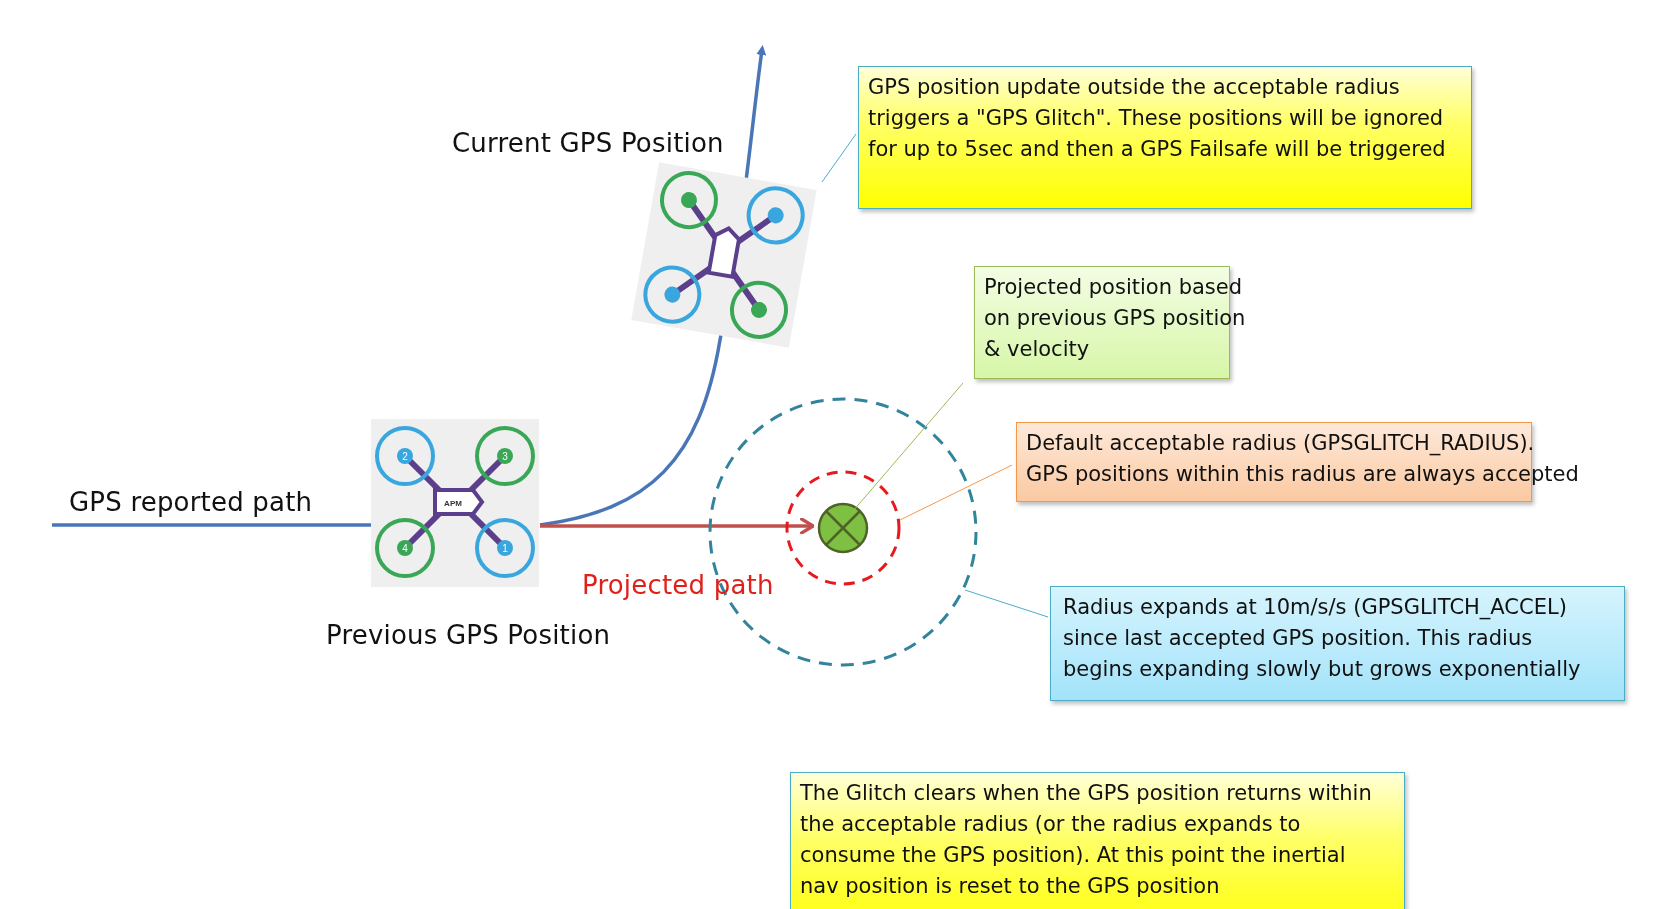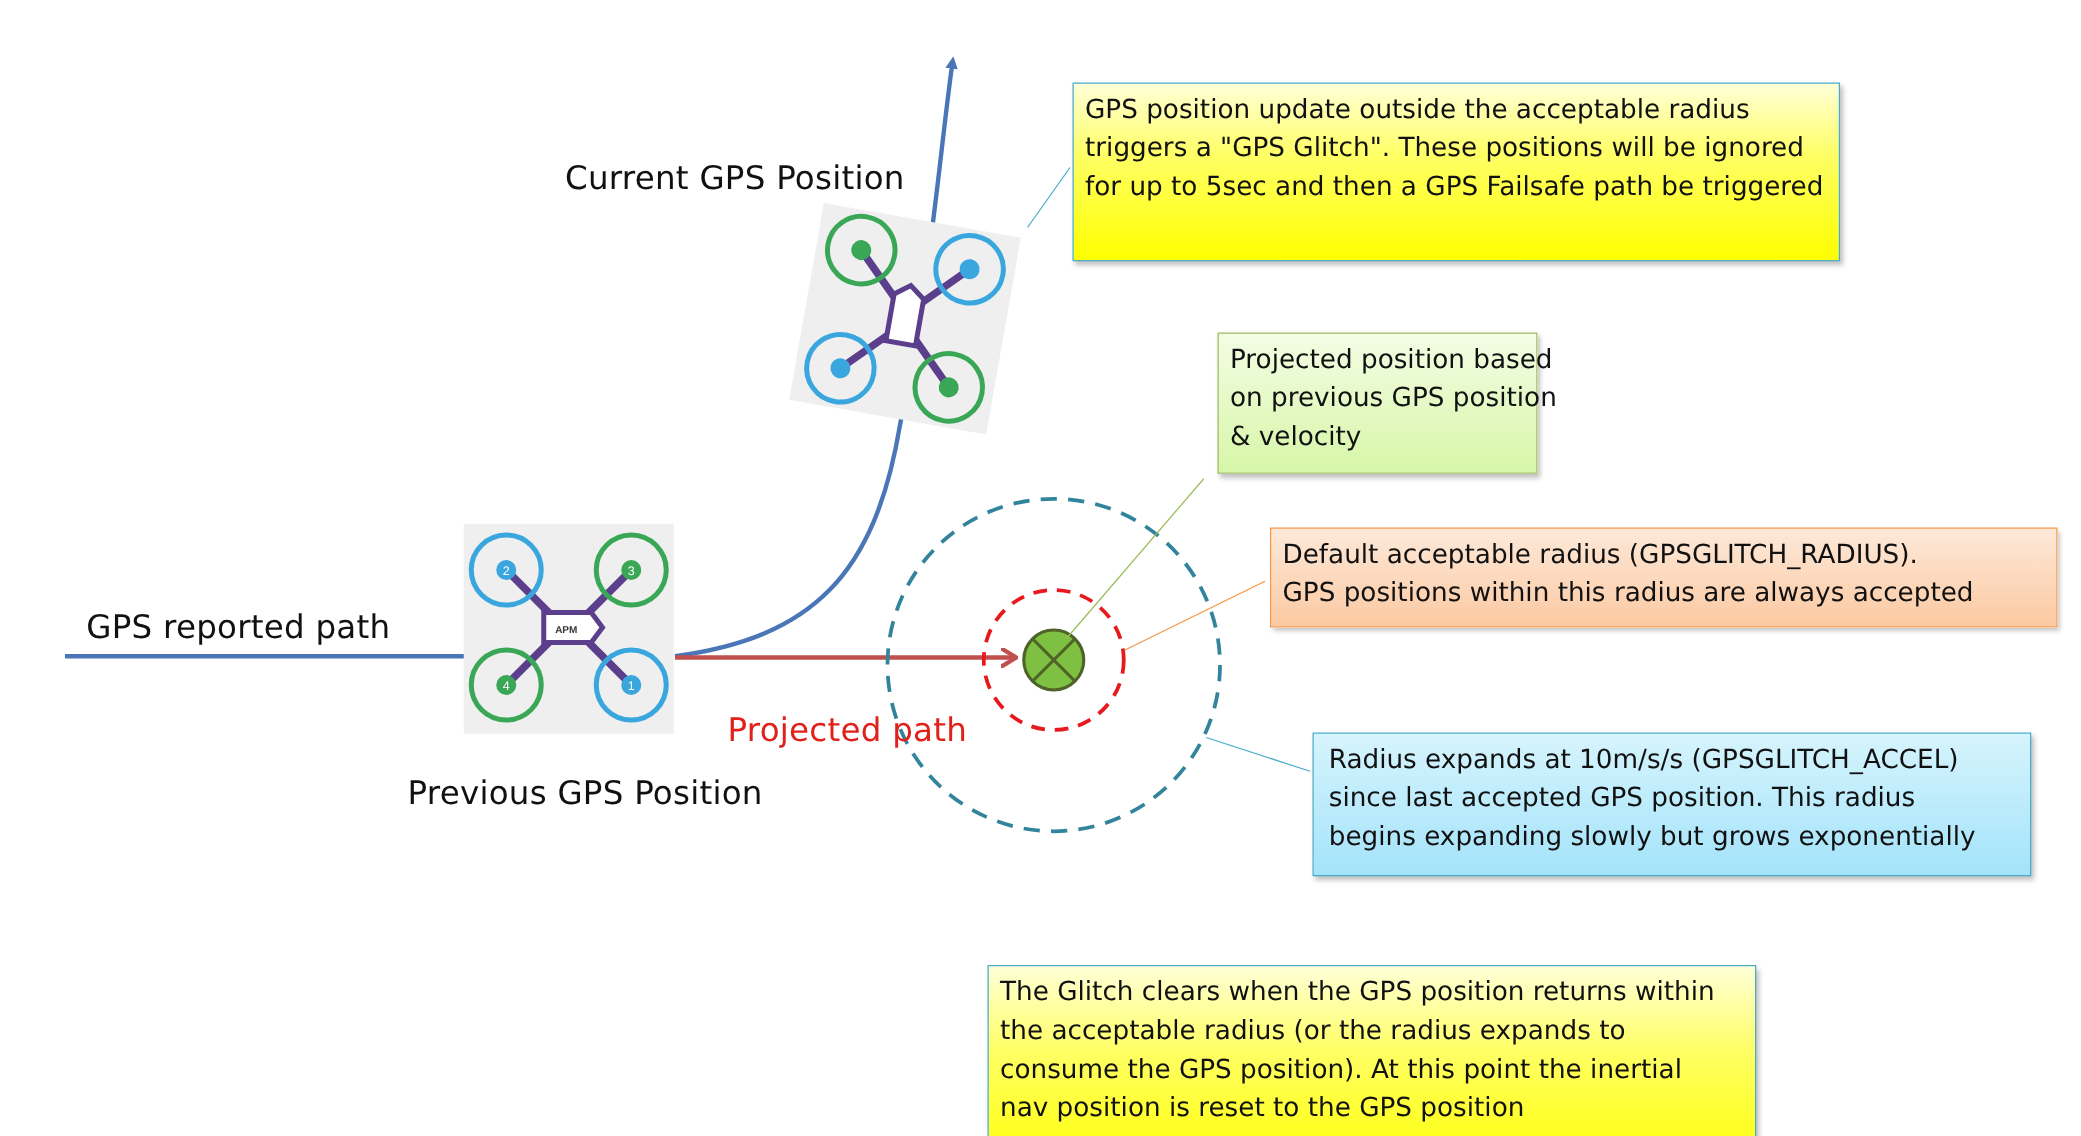--- a/index.html
+++ b/index.html
@@ -99,30 +99,30 @@
 </svg>
 
 <div class="label" style="left:452px; top:128px;">Current GPS Position</div>
 <div class="label" style="left:326px; top:620px;">Previous GPS Position</div>
 <div class="label" style="left:69px; top:487px;">GPS reported path</div>
 <div class="label red" style="left:582px; top:545px;">Projected path</div>
 
 <div class="callout c-yellow" style="left:858px; top:66px; width:614px; height:143px;">
   <span class="ln">GPS position update outside the acceptable radius</span>
   <span class="ln">triggers a "GPS Glitch".  These positions will be ignored</span>
-  <span class="ln">for up to 5sec and then a GPS Failsafe path be triggered</span>
+  <span class="ln">for up to 5sec and then a GPS Failsafe will be triggered</span>
 </div>
 
 <div class="callout c-green" style="left:974px; top:266px; width:256px; height:113px;">
   <span class="ln">Projected position based</span>
   <span class="ln">on previous GPS position</span>
   <span class="ln">&amp; velocity</span>
 </div>
 
-<div class="callout c-orange" style="left:1016px; top:422px; width:630px; height:80px;">
+<div class="callout c-orange" style="left:1016px; top:422px; width:516px; height:80px;">
   <span class="ln">Default acceptable radius (GPSGLITCH_RADIUS).</span>
   <span class="ln">GPS positions within this radius  are always  accepted</span>
 </div>
 
 <div class="callout c-blue" style="left:1050px; top:586px; width:575px; height:115px;">
   <span class="ln">Radius expands at 10m/s/s (GPSGLITCH_ACCEL)</span>
   <span class="ln">since last accepted GPS position.  This radius</span>
   <span class="ln">begins expanding slowly but grows exponentially</span>
 </div>
 

